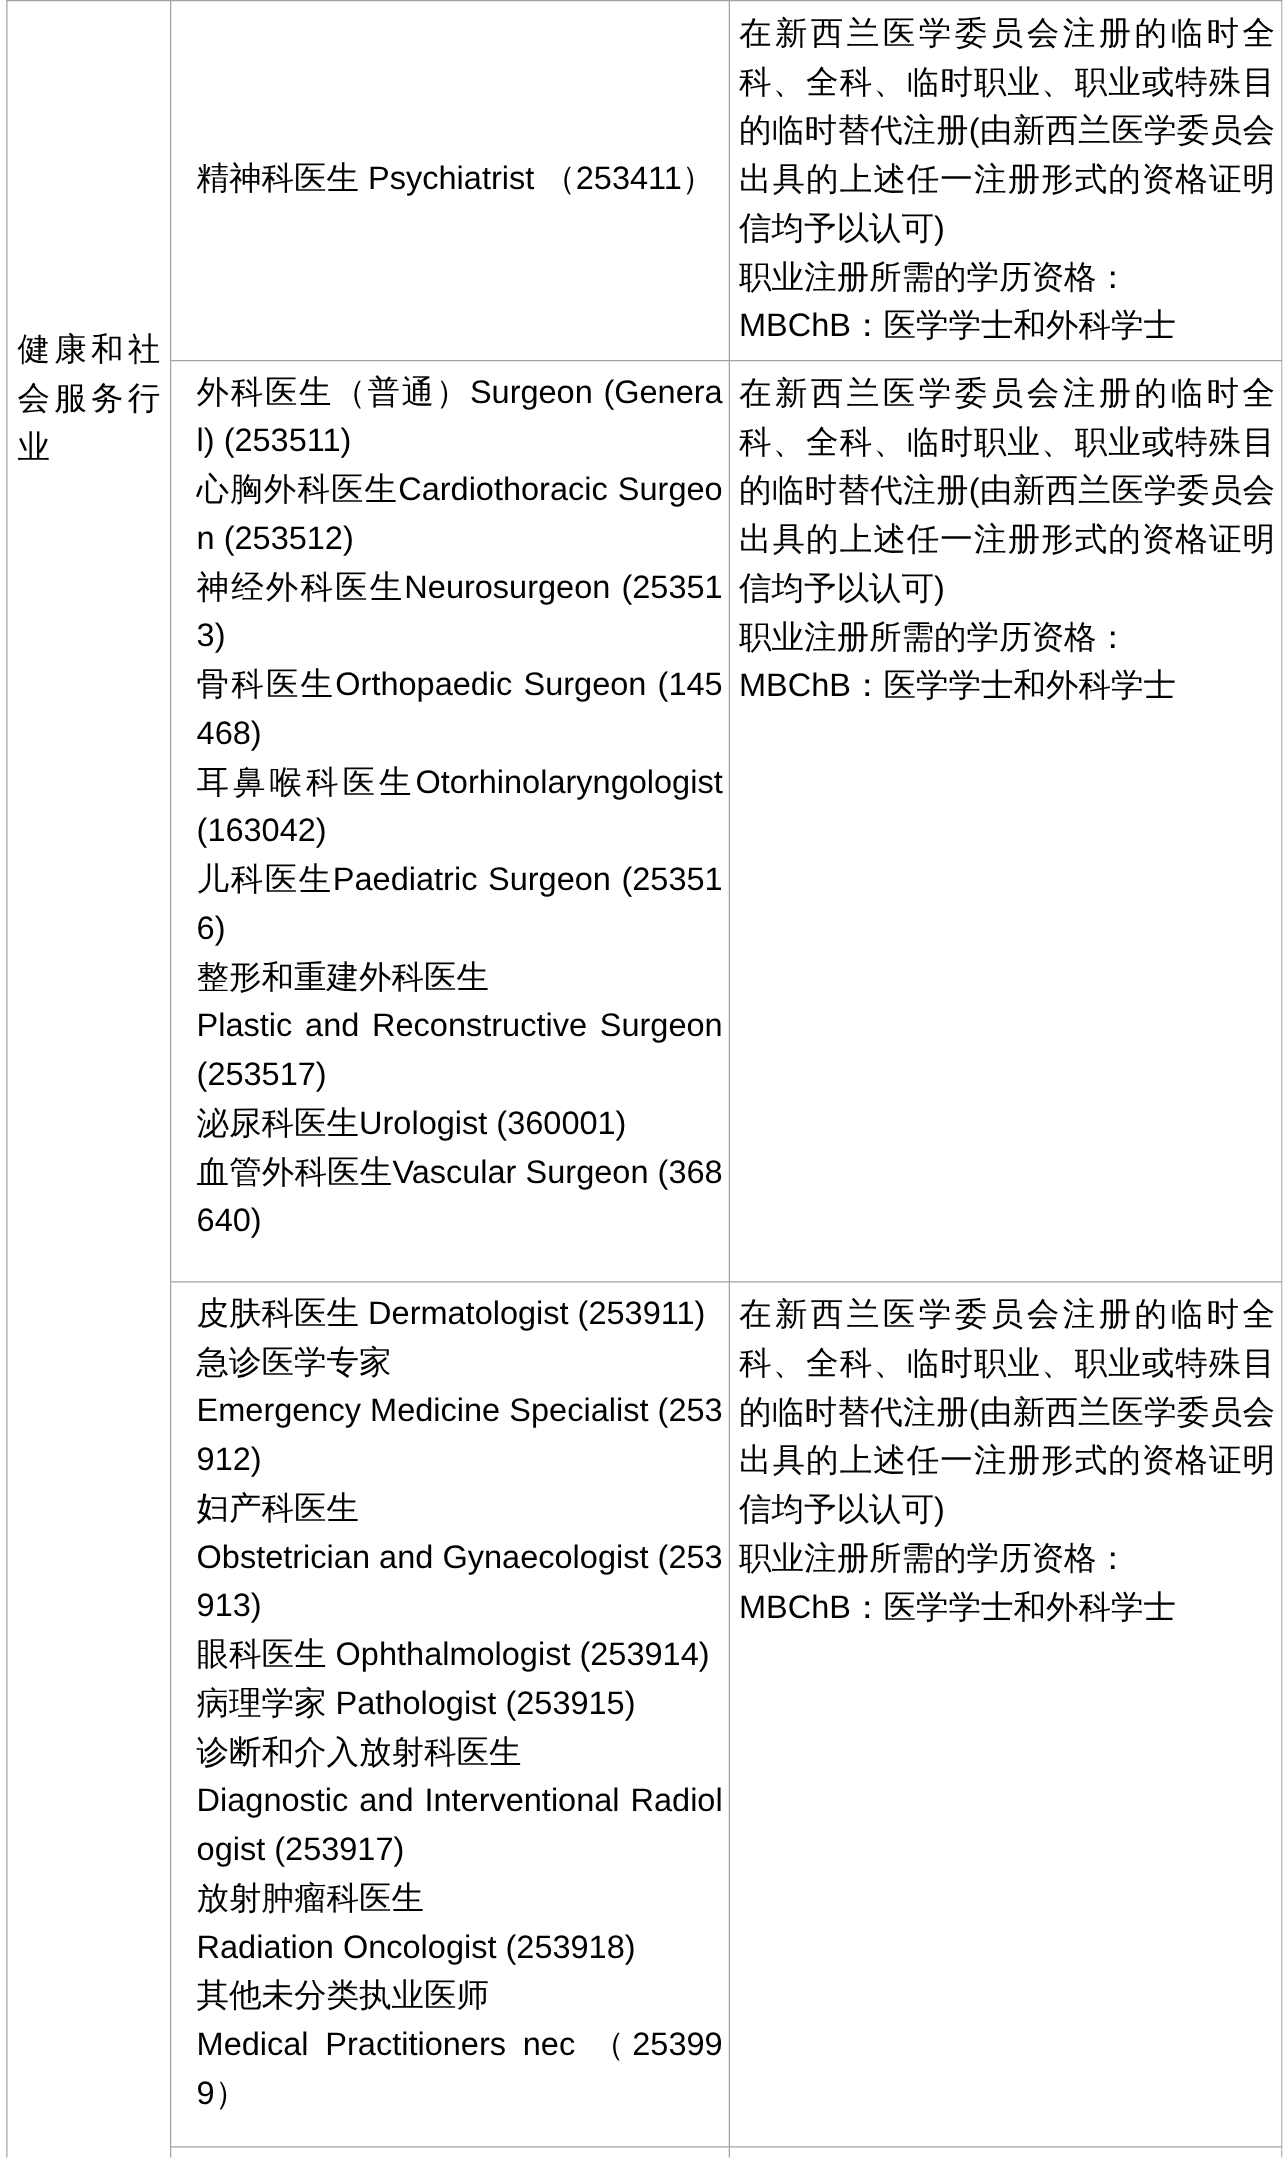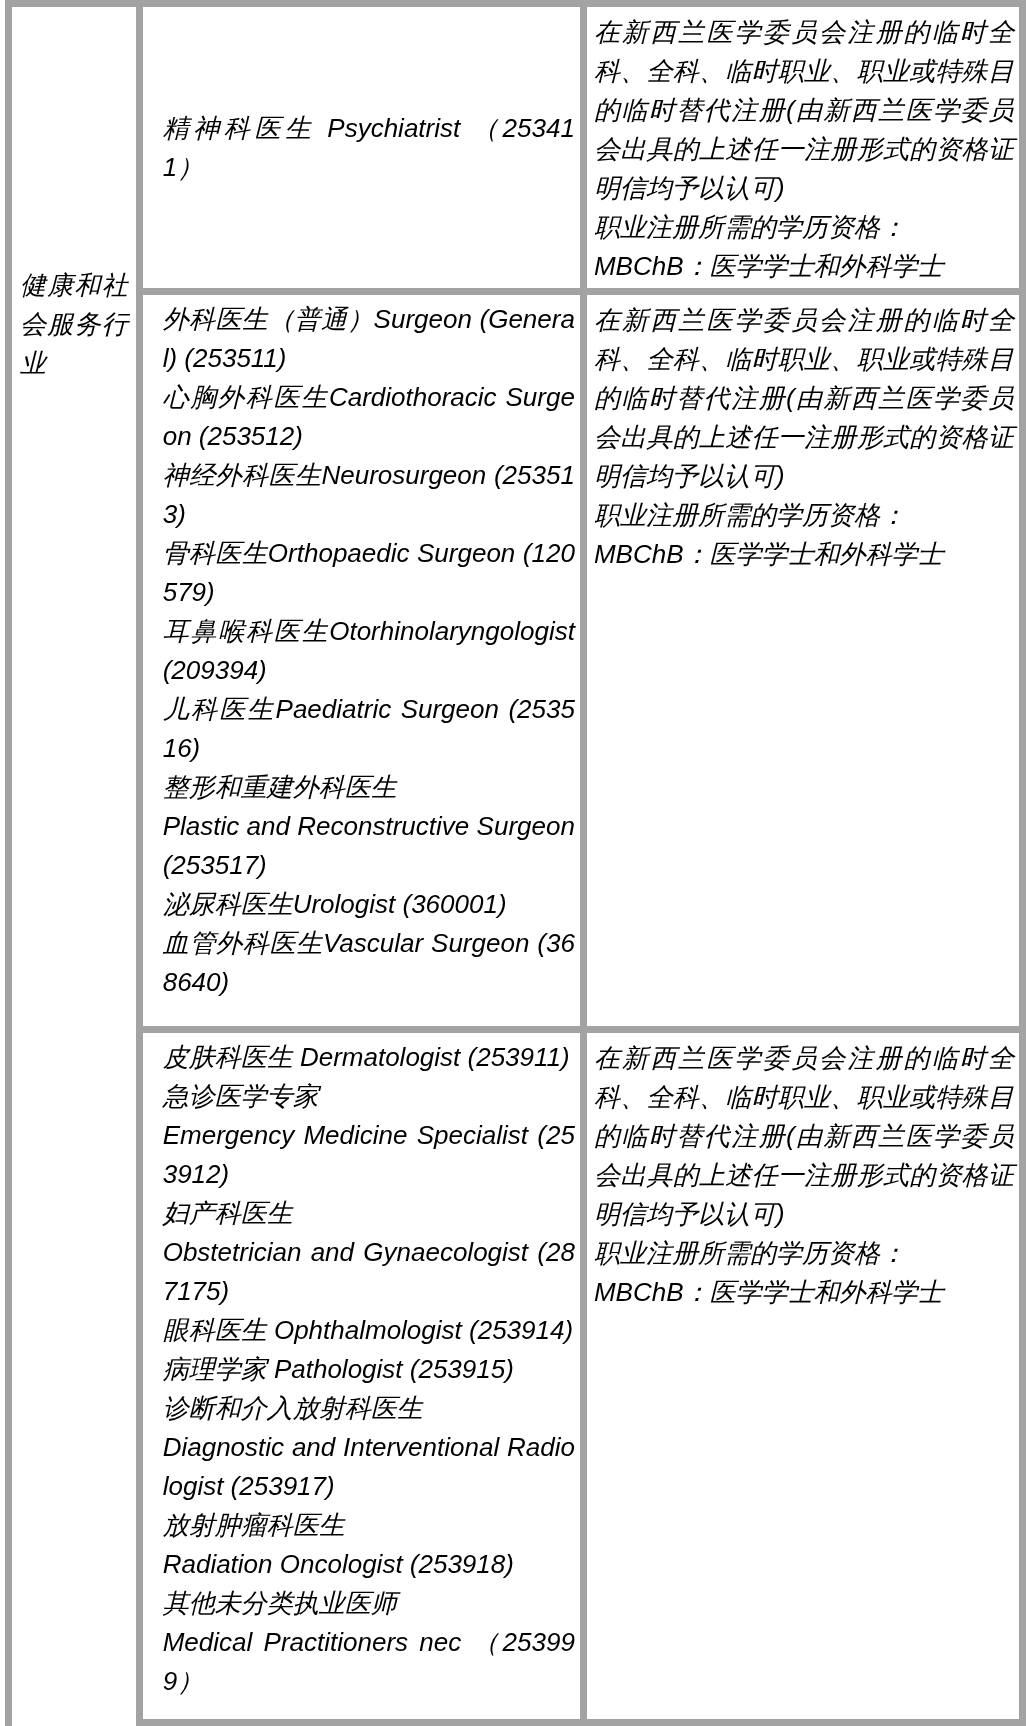--- a/index.html
+++ b/index.html
@@ -14,24 +14,23 @@
     font-family: "Liberation Sans", "DejaVu Sans", sans-serif;
     color: #000000;
   }
   table.occ-table {
     border-collapse: collapse;
     table-layout: fixed;
     margin-left: 5px;
     margin-top: 0;
   }
   table.occ-table td {
-    border: 7px solid #a3a3a3;
+    border: 1px solid #a3a3a3;
     vertical-align: top;
     padding: 0;
-    font-style: italic;
   }
   
   td.cat-cell {
     border-top: none;
     border-bottom: none;
   }
   
   td.no-top {
     border-top: none;
   }
@@ -93,22 +92,22 @@
             <p>MBChB：医学学士和外科学士</p>
           </div>
         </td>
       </tr>
       <tr style="height: 737px;">
         <td>
           <div class="clip" style="height: 730px;">
             <p>外科医生（普通）Surgeon (General) (253511)</p>
             <p>心胸外科医生Cardiothoracic Surgeon (253512)</p>
             <p>神经外科医生Neurosurgeon (253513)</p>
-            <p>骨科医生Orthopaedic Surgeon (120579)</p>
-            <p>耳鼻喉科医生Otorhinolaryngologist (209394)</p>
+            <p>骨科医生Orthopaedic Surgeon (145468)</p>
+            <p>耳鼻喉科医生Otorhinolaryngologist (163042)</p>
             <p>儿科医生Paediatric Surgeon (253516)</p>
             <p>整形和重建外科医生</p>
             <p>Plastic and Reconstructive Surgeon (253517)</p>
             <p>泌尿科医生Urologist (360001)</p>
             <p>血管外科医生Vascular Surgeon (368640)</p>
           </div>
         </td>
         <td class="">
           <div class="clip req-clip" style="height: 730px;">
             <p>在新西兰医学委员会注册的临时全科、全科、临时职业、职业或特殊目的临时替代注册(由新西兰医学委员会出具的上述任一注册形式的资格证明信均予以认可)</p>
@@ -117,21 +116,21 @@
           </div>
         </td>
       </tr>
       <tr style="height: 692px;">
         <td>
           <div class="clip" style="height: 685px;">
             <p>皮肤科医生 Dermatologist (253911)</p>
             <p>急诊医学专家</p>
             <p>Emergency Medicine Specialist (253912)</p>
             <p>妇产科医生</p>
-            <p>Obstetrician and Gynaecologist (287175)</p>
+            <p>Obstetrician and Gynaecologist (253913)</p>
             <p>眼科医生 Ophthalmologist (253914)</p>
             <p>病理学家 Pathologist (253915)</p>
             <p>诊断和介入放射科医生</p>
             <p>Diagnostic and Interventional Radiologist (253917)</p>
             <p>放射肿瘤科医生</p>
             <p>Radiation Oncologist (253918)</p>
             <p>其他未分类执业医师</p>
             <p>Medical Practitioners nec （253999）</p>
           </div>
         </td>

